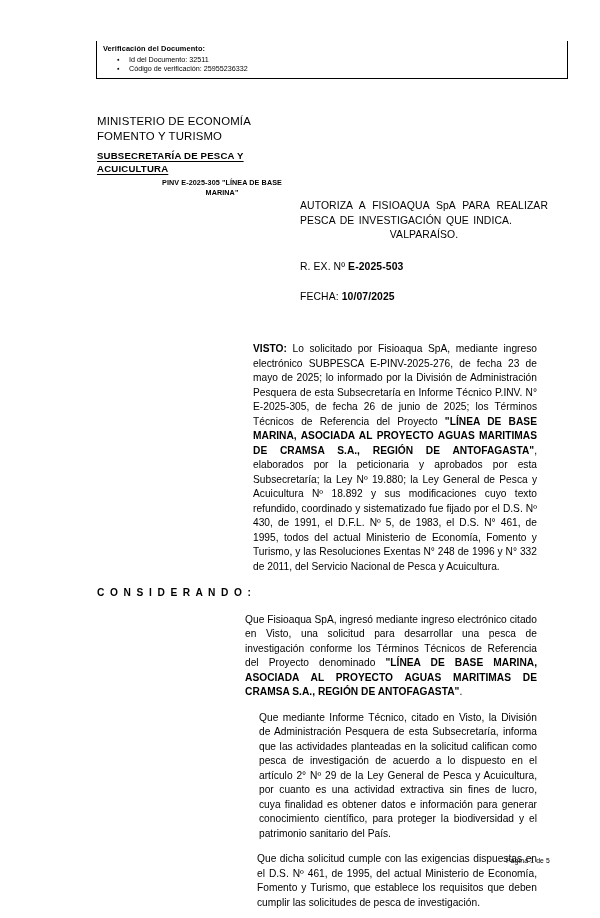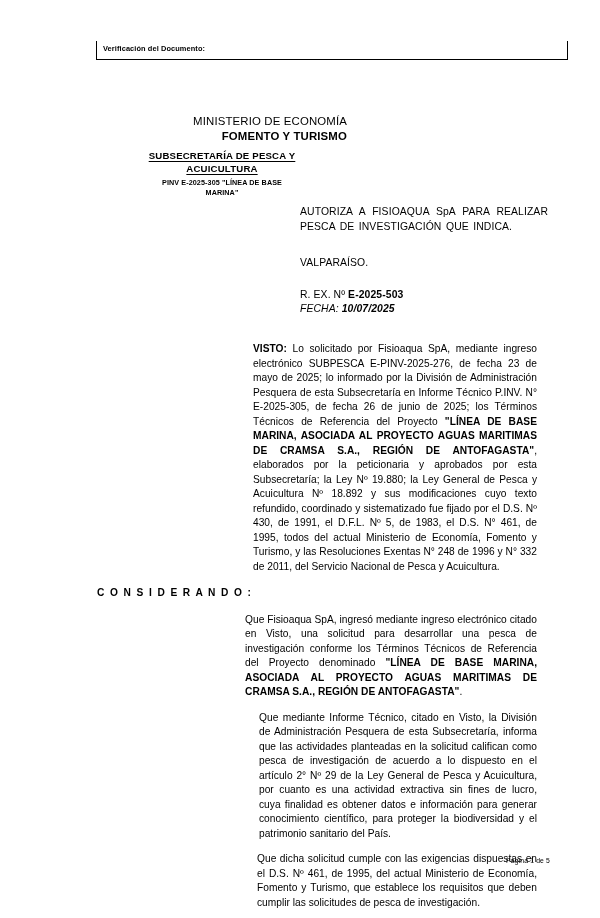--- a/index.html
+++ b/index.html
@@ -54,34 +54,34 @@
     top: -0.5px;
     font-size: 4.6px;
   }
 
   
   .ministry {
     position: absolute;
     left: 97px;
     top: 114px;
     width: 250px;
-    text-align: right;
+    text-align: left;
     font-size: 11.4px;
     line-height: 15px;
     letter-spacing: 0.15px;
   }
   .ministry .l1 { display:block; }
-  .ministry .l2 { display:block;font-weight:bold; }
+  .ministry .l2 { display:block; }
 
   .subsec {
     position: absolute;
     left: 97px;
     top: 150px;
     width: 250px;
-    text-align: center;
+    text-align: left;
     font-size: 9.6px;
     font-weight: bold;
     line-height: 12.5px;
     letter-spacing: 0.2px;
   }
   .subsec span {
     text-decoration: underline;
     text-underline-offset: 1.5px;
   }
 
@@ -94,49 +94,49 @@
     font-size: 7.2px;
     font-weight: bold;
     line-height: 9.6px;
     letter-spacing: 0.1px;
   }
 
   
   .right-block {
     position: absolute;
     left: 300px;
-    top: 205px;
+    top: 199px;
     width: 248px;
   }
   .autoriza {
     font-size: 10.4px;
     line-height: 14.6px;
     text-align: justify;
     text-align-last: left;
     letter-spacing: 0.1px;
     word-spacing: 1.5px;
   }
   .valparaiso {
-    margin-top: 22px;
     font-size: 10.4px;
     line-height: 14px;
     letter-spacing: 0.1px;
+    text-align: center;
   }
   .rex {
     margin-top: 18px;
     font-size: 10.4px;
     line-height: 14px;
     letter-spacing: 0.1px;
   }
   .rex b, .fecha b { font-weight: bold; }
   .fecha {
+    margin-top: 16px;
     font-size: 10.4px;
     line-height: 14px;
     letter-spacing: 0.1px;
-    font-style: italic;
   }
 
   
   .body-text {
     position: absolute;
     left: 97px;
     top: 342px;
     width: 440px;
     font-size: 10.2px;
     line-height: 14.5px;
@@ -171,20 +171,22 @@
     color: #000;
     letter-spacing: 0.15px;
   }
 </style>
 </head>
 <body>
 
 <div class="verif-box">
   <div class="verif-title">Verificación del Documento:</div>
   <ul class="verif-list">
+    <li>Id del Documento: 32511</li>
+    <li>Código de verificación: 25955236332</li>
   </ul>
 </div>
 
 <div class="ministry">
   <span class="l1">MINISTERIO DE ECONOMÍA</span>
   <span class="l2">FOMENTO Y TURISMO</span>
 </div>
 
 <div class="subsec">
   <span>SUBSECRETARÍA DE PESCA Y</span><br>

